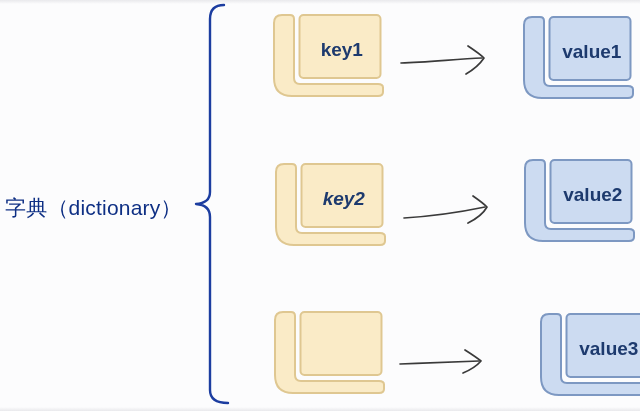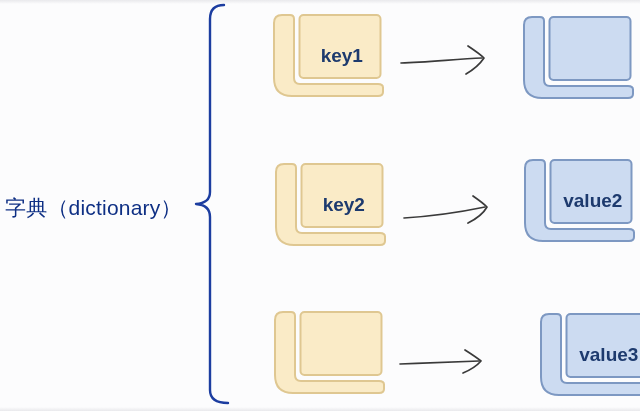--- a/index.html
+++ b/index.html
@@ -54,32 +54,32 @@
     fill: var(--key-fill, #faebc7);
     stroke: var(--key-border, #dfc791);
   }
   .book.value path, .book.value rect {
     fill: var(--value-fill, #ccdbf1);
     stroke: var(--value-border, #7d98c2);
   }
   .book-label {
     position: absolute;
     left: 27%; right: 4%;
-    top: 3px; height: 81px;
+    top: 3px; height: 70px;
     display: flex;
     align-items: center;
     justify-content: center;
     font-size: 19px;
     font-weight: 600;
     color: var(--box-text, #1d3a6e);
   }
 
   
   .k0 { left: 268px; top: 12px; }
-  .k1 { left: 270px; top: 161px; }
+  .k1 { left: 270px; top: 161px; font-style: italic; }
   .k2 { left: 269px; top: 309px; }
   .v0 { left: 518px; top: 14px; }
   .v1 { left: 519px; top: 157px; }
   .v2 { left: 535px; top: 311px; }
 
   .arrow-svg { position: absolute; }
   .a0 { left: 398px; top: 38px; }
   .a1 { left: 401px; top: 190px; }
   .a2 { left: 397px; top: 340px; }
   .arrow-svg path {
@@ -108,20 +108,21 @@
 </div>
 <svg class="arrow-svg a0" width="95" height="44" viewBox="0 0 95 44" aria-hidden="true">
   <path d="M 3 25 C 30 24 60 21 84 20"></path>
   <path d="M 70 8 Q 82 16 86 20 Q 80 29 68 36"></path>
 </svg>
 <div class="book value v0">
   <svg viewBox="0 0 120 90" aria-hidden="true">
     <path d="M 14 3 L 22 3 Q 26 3 26 7 L 26 66 Q 26 72 32 72 L 110 72 Q 115 72 115 75.5 L 115 80 Q 115 84 110 84 L 24 84 Q 6 84 6 66 L 6 11 Q 6 3 14 3 Z"></path>
     <rect x="31.5" y="3" width="81" height="63" rx="4"></rect>
   </svg>
+  <div class="book-label">value1</div>
 </div>
 
 <div class="book key k1">
   <svg viewBox="0 0 120 90" aria-hidden="true">
     <path d="M 14 3 L 22 3 Q 26 3 26 7 L 26 66 Q 26 72 32 72 L 110 72 Q 115 72 115 75.5 L 115 80 Q 115 84 110 84 L 24 84 Q 6 84 6 66 L 6 11 Q 6 3 14 3 Z"></path>
     <rect x="31.5" y="3" width="81" height="63" rx="4"></rect>
   </svg>
   <div class="book-label">key2</div>
 </div>
 <svg class="arrow-svg a1" width="95" height="44" viewBox="0 0 95 44" aria-hidden="true">

